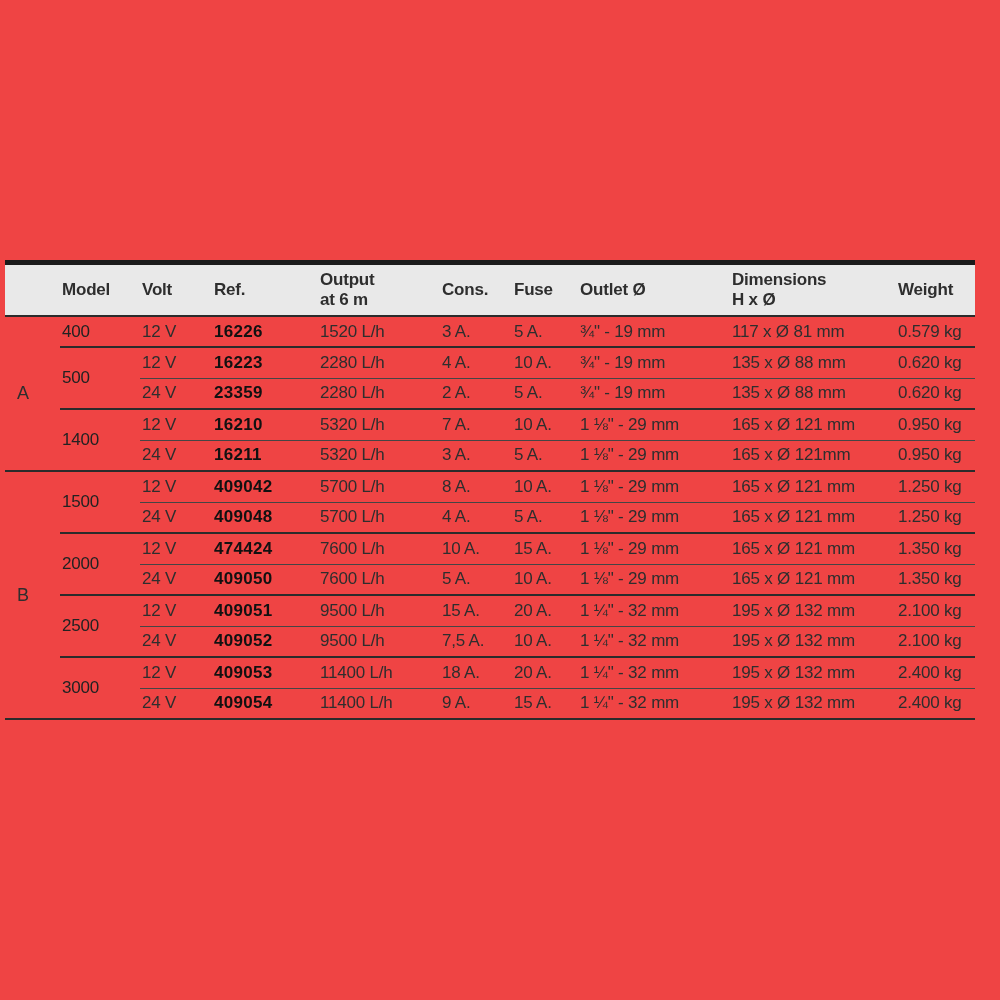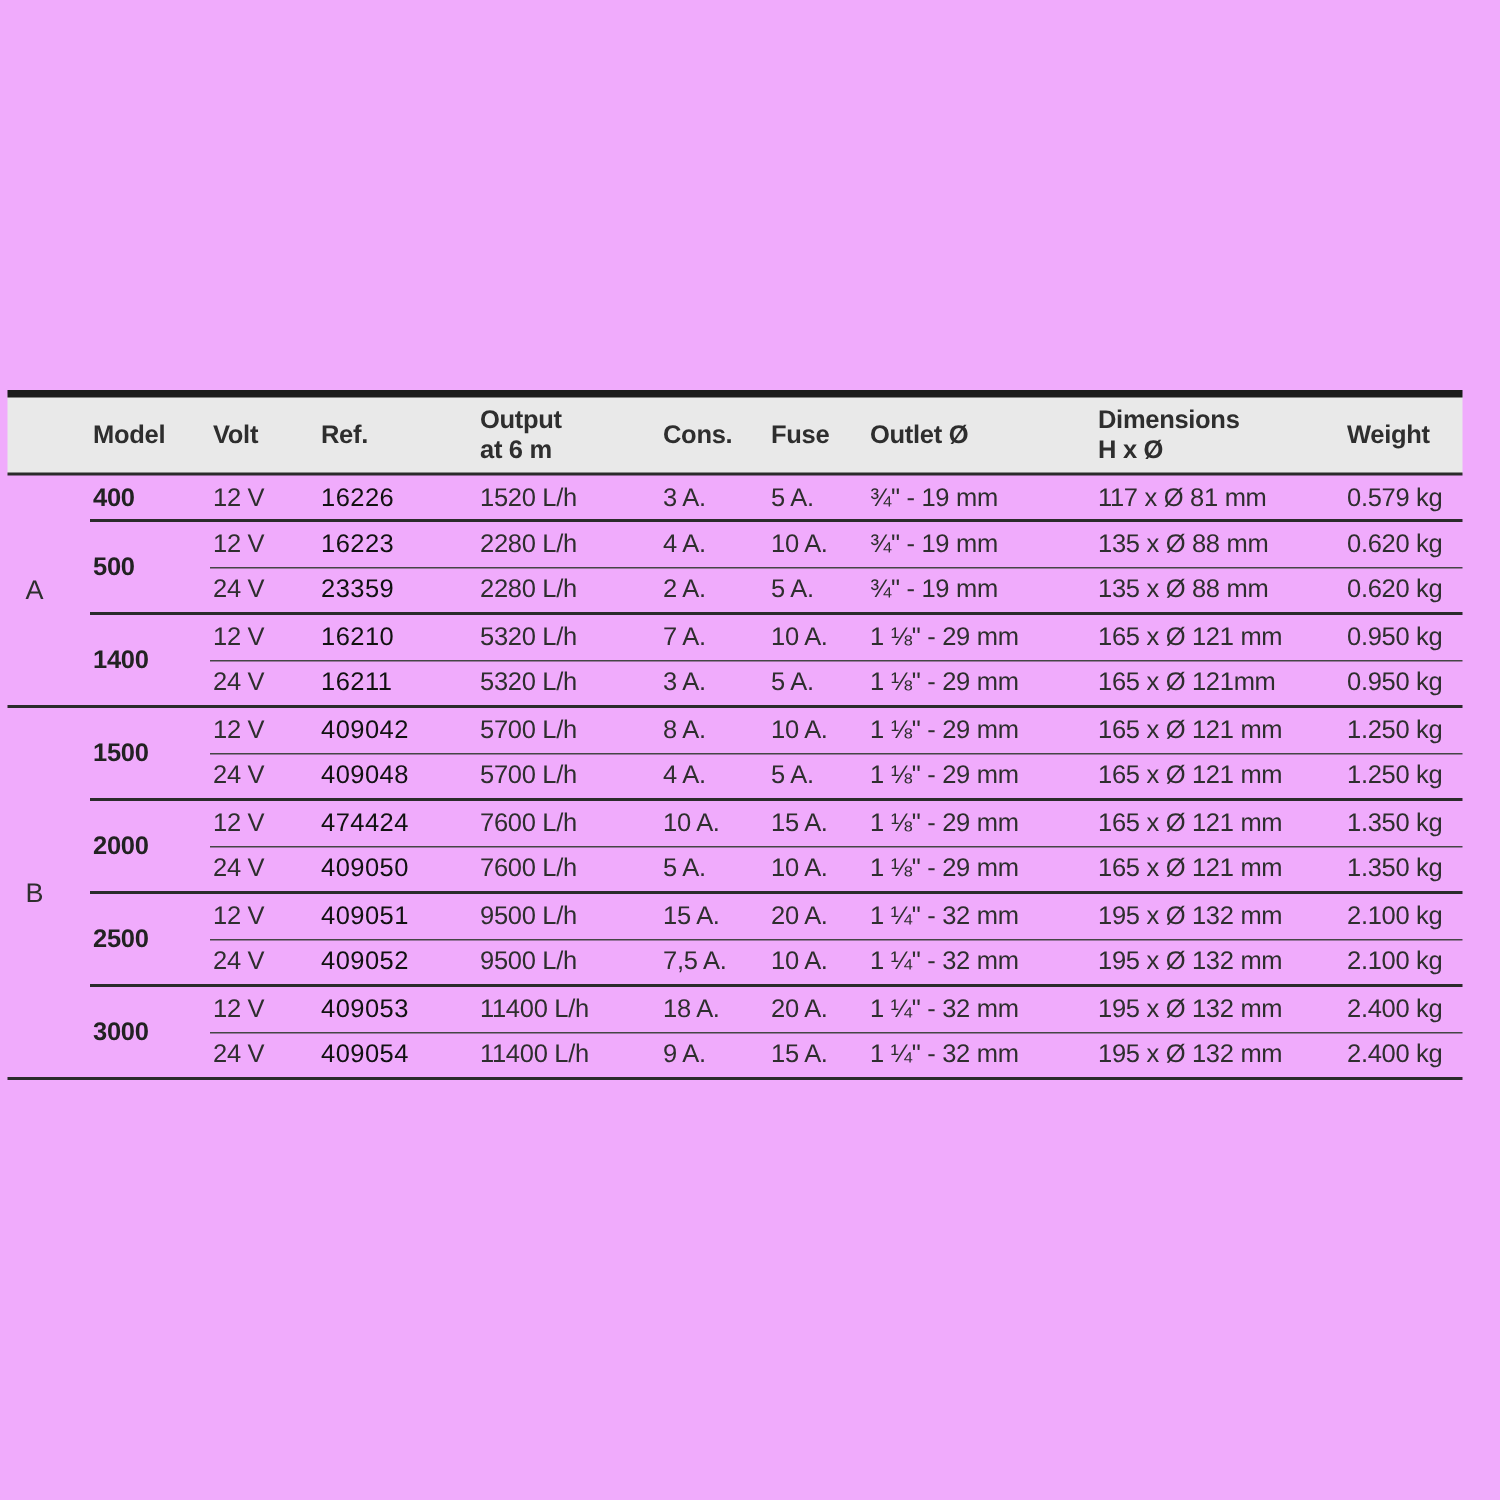--- a/index.html
+++ b/index.html
@@ -1,29 +1,29 @@
 <!DOCTYPE html>
 <html><head>
 <meta charset="utf-8">
 <style>
   html,body{margin:0;padding:0;background:#ffffff;}
-  #page{position:relative;width:1000px;height:1000px;background:#f0abfc;overflow:hidden;
+  #page{position:relative;width:1000px;height:1000px;background:#ef4444;overflow:hidden;
         font-family:"Liberation Sans",sans-serif;color:#2e2e2e;}
   table.spec{position:absolute;left:5px;top:260px;width:970px;
              border-collapse:collapse;table-layout:fixed;
              border-top:5px solid #1b1b1b;border-bottom:2px solid #2b2b2b;
              font-size:17px;letter-spacing:-0.2px;}
   .spec th{background:#e9e9e9;text-align:left;vertical-align:middle;
            font-weight:700;color:#2e2e2e;height:50px;padding:0 0 0 2px;
            border-bottom:2px solid #2b2b2b;line-height:20px;}
   .spec td{text-align:left;vertical-align:middle;padding:0 0 0 2px;white-space:nowrap;}
   .spec tr{height:31px;}
   .c-sect{padding-left:12px !important;font-size:18px;}
-  .c-model{font-weight:700;color:#222;margin-left:20px;}
-  .c-ref{font-weight:400;color:#111;letter-spacing:0.3px;}
+  .c-model{font-weight:400;color:#222;margin-left:20px;}
+  .c-ref{font-weight:700;color:#111;letter-spacing:0.3px;}
   .bs{border-bottom:1px solid #454545;}   
   .bg{border-bottom:2px solid #2b2b2b;}   
   .bx{border-bottom:2px solid #2b2b2b;}   
 </style>
 </head>
 <body>
 
 <div id="page">
   <table class="spec">
     <colgroup>

